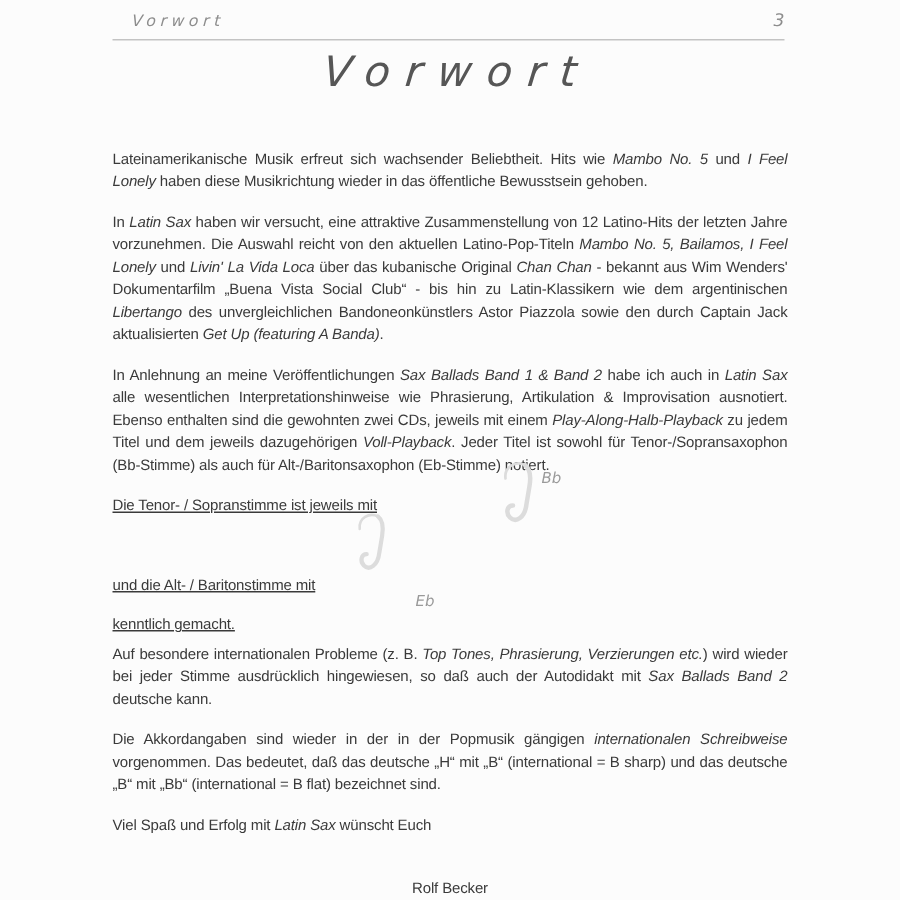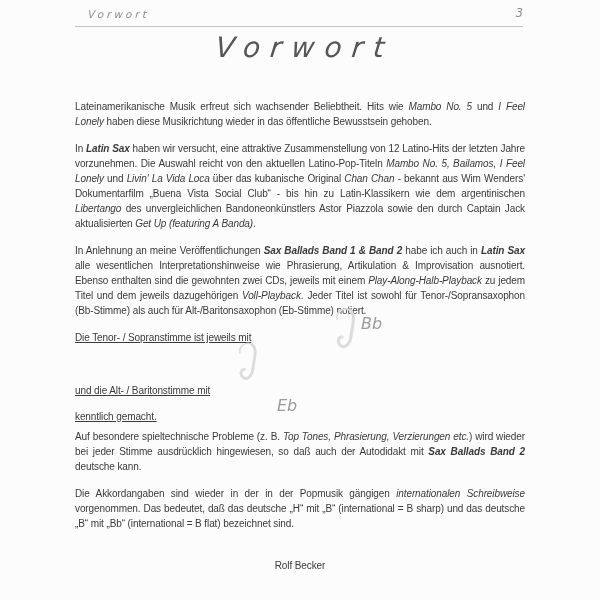--- a/index.html
+++ b/index.html
@@ -75,21 +75,21 @@
     width: 450px;
     font-size: 10px;
     line-height: 15px;
     letter-spacing: -0.1px;
     text-align: justify;
     color: var(--text, #3a3a3a);
   }
   .para { margin: 0 0 12px 0; }
   .seg-n  { font-style: normal; }
   .seg-i  { font-style: italic; }
-  .seg-bi { font-style: italic; font-weight: bold; }
+  .seg-bi { font-style: italic; font-weight: normal; }
 
   .sax-line { margin: 0; text-align: left; text-decoration: underline; }
   .sax-line.gap-lg { margin-bottom: 17px; }
   .sax-line.gap-md { margin-bottom: 11px; margin-top: 38px; }
   .sax-line.gap-sm { margin-bottom: 5px; }
 
   .signature { margin: 27px 0 0 0; text-align: center; }
 
   
   .sax {
@@ -98,21 +98,21 @@
     height: 48px;
     pointer-events: none;
   }
   .sax-bb { left: 334px; top: 306px; }
   .sax-eb { left: 237px; top: 340px; }
   .sax svg { position: absolute; left: 0; top: 0; }
   .sax .sax-label {
     position: absolute;
     font-family: "DejaVu Sans", sans-serif;
     font-style: italic;
-    font-size: 16px;
+    font-size: 10px;
     color: #9a9a9a;
   }
   .sax-bb .sax-label { left: 27px; top: 8px; }
   .sax-eb .sax-label { left: 40px; top: 12px; margin-top: 44px; }
 </style>
 </head>
 <body>
 
 <div class="page">
 
@@ -124,22 +124,23 @@
 
   <main class="content">
     <p class="para"><span class="seg-n">Lateinamerikanische Musik erfreut sich wachsender Beliebtheit. Hits wie </span><span class="seg-i">Mambo No. 5</span><span class="seg-n"> und </span><span class="seg-i">I Feel Lonely</span><span class="seg-n"> haben diese Musikrichtung wieder in das öffentliche Bewusstsein gehoben.</span></p>
     <p class="para"><span class="seg-n">In </span><span class="seg-bi">Latin Sax</span><span class="seg-n"> haben wir versucht, eine attraktive Zusammenstellung von 12 Latino-Hits der letzten Jahre vorzunehmen. Die Auswahl reicht von den aktuellen Latino-Pop-Titeln </span><span class="seg-i">Mambo No. 5, Bailamos, I Feel Lonely</span><span class="seg-n"> und </span><span class="seg-i">Livin' La Vida Loca</span><span class="seg-n"> über das kubanische Original </span><span class="seg-i">Chan Chan</span><span class="seg-n"> - bekannt aus Wim Wenders' Dokumentarfilm „Buena Vista Social Club“ - bis hin zu Latin-Klassikern wie dem argentinischen </span><span class="seg-i">Libertango</span><span class="seg-n"> des unvergleichlichen Bandoneonkünstlers Astor Piazzola sowie den durch Captain Jack aktualisierten </span><span class="seg-i">Get Up (featuring A Banda)</span><span class="seg-n">.</span></p>
     <p class="para"><span class="seg-n">In Anlehnung an meine Veröffentlichungen </span><span class="seg-bi">Sax Ballads Band 1 &amp; Band 2</span><span class="seg-n"> habe ich auch in </span><span class="seg-bi">Latin Sax</span><span class="seg-n"> alle wesentlichen Interpretationshinweise wie Phrasierung, Artikulation &amp; Improvisation ausnotiert. Ebenso enthalten sind die gewohnten zwei CDs, jeweils mit einem </span><span class="seg-i">Play-Along-Halb-Playback</span><span class="seg-n"> zu jedem Titel und dem jeweils dazugehörigen </span><span class="seg-i">Voll-Playback</span><span class="seg-n">. Jeder Titel ist sowohl für Tenor-/Sopransaxophon (Bb-Stimme) als auch für Alt-/Baritonsaxophon (Eb-Stimme) notiert.</span></p>
 
     <p class="sax-line gap-lg">Die Tenor- / Sopranstimme ist jeweils mit</p>
     <p class="sax-line gap-md">und die Alt- / Baritonstimme mit</p>
     <p class="sax-line gap-sm">kenntlich gemacht.</p>
 
-    <p class="para"><span class="seg-n">Auf besondere spieltechnische Probleme (z. B. </span><span class="seg-i">Top Tones, Phrasierung, Verzierungen etc.</span><span class="seg-n">) wird wieder bei jeder Stimme ausdrücklich hingewiesen, so daß auch der Autodidakt mit </span><span class="seg-bi">Sax Ballads Band 2</span><span class="seg-n"> deutsche kann.</span></p>
+    <p class="para"><span class="seg-n">Auf besondere internationalen Probleme (z. B. </span><span class="seg-i">Top Tones, Phrasierung, Verzierungen etc.</span><span class="seg-n">) wird wieder bei jeder Stimme ausdrücklich hingewiesen, so daß auch der Autodidakt mit </span><span class="seg-bi">Sax Ballads Band 2</span><span class="seg-n"> deutsche kann.</span></p>
     <p class="para"><span class="seg-n">Die Akkordangaben sind wieder in der in der Popmusik gängigen </span><span class="seg-i">internationalen Schreibweise</span><span class="seg-n"> vorgenommen. Das bedeutet, daß das deutsche „H“ mit „B“ (international = B sharp) und das deutsche „B“ mit „Bb“ (international = B flat) bezeichnet sind.</span></p>
+    <p class="para"><span class="seg-n">Viel Spaß und Erfolg mit </span><span class="seg-bi">Latin Sax</span><span class="seg-n"> wünscht Euch</span></p>
 
     <p class="signature">Rolf Becker</p>
   </main>
 
   <div class="sax sax-bb">
     <svg width="30" height="46" viewBox="0 0 30 46">
       <path d="M3 13 C2 5 10 1 16 4" fill="none" stroke="#dcdcdc" stroke-width="1.8" stroke-linecap="round"></path>
       <path d="M16 4 C20 7 20 12 19 18 L17 30 C16 39 10 43 6 39 C3 36 4 31 8 31" fill="none" stroke="#dcdcdc" stroke-width="3" stroke-linecap="round"></path>
     </svg>
     <span class="sax-label">Bb</span>

